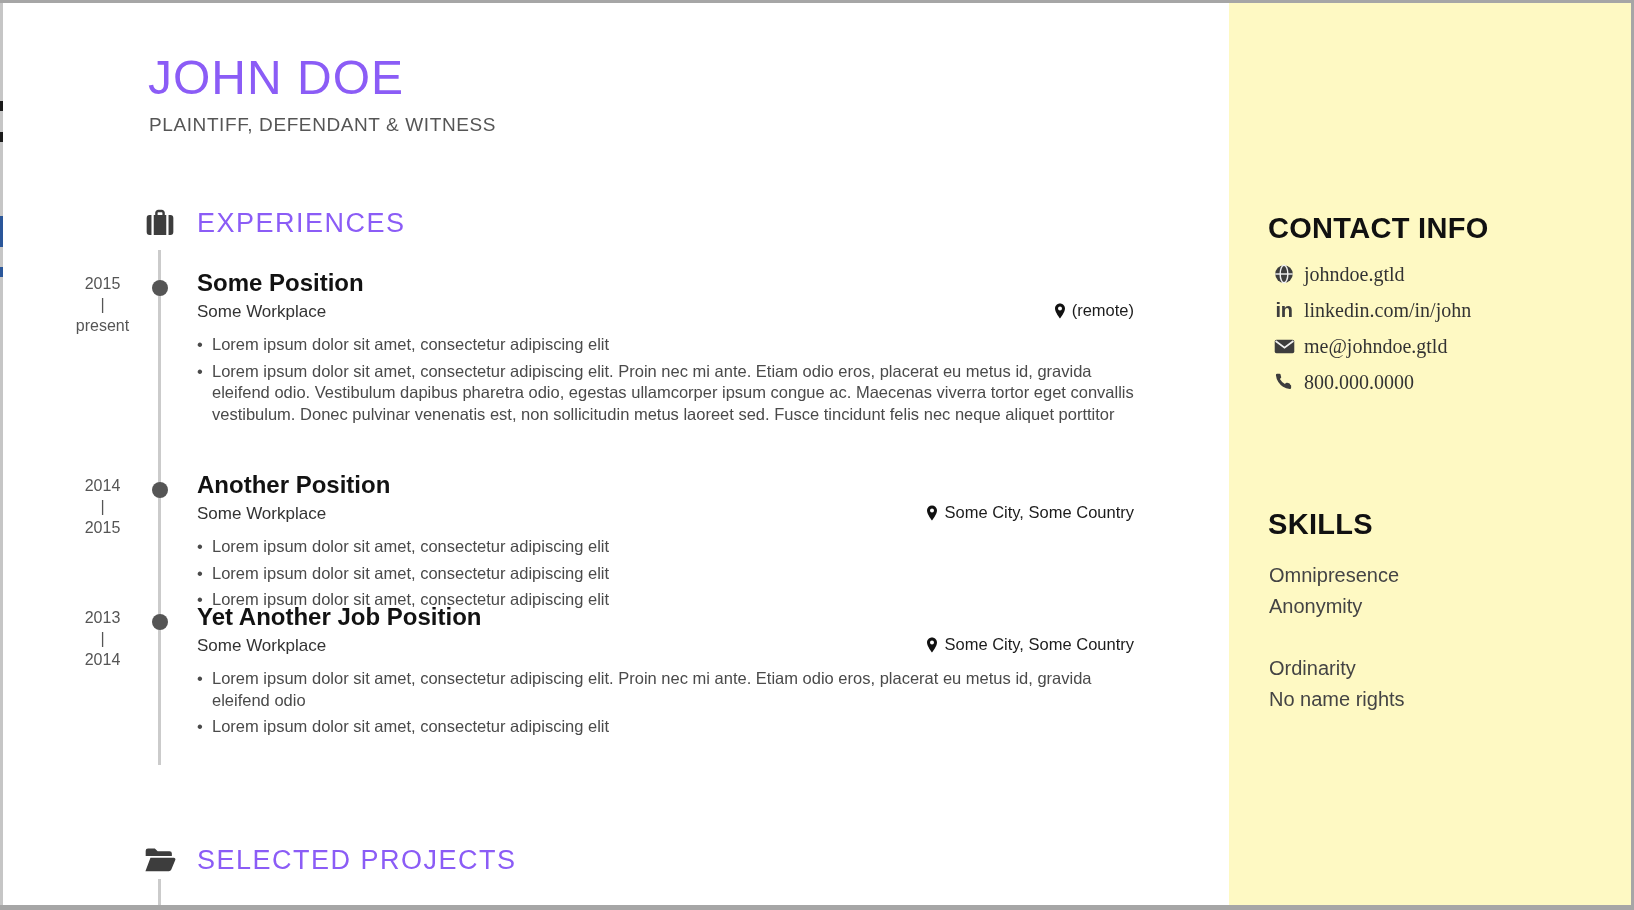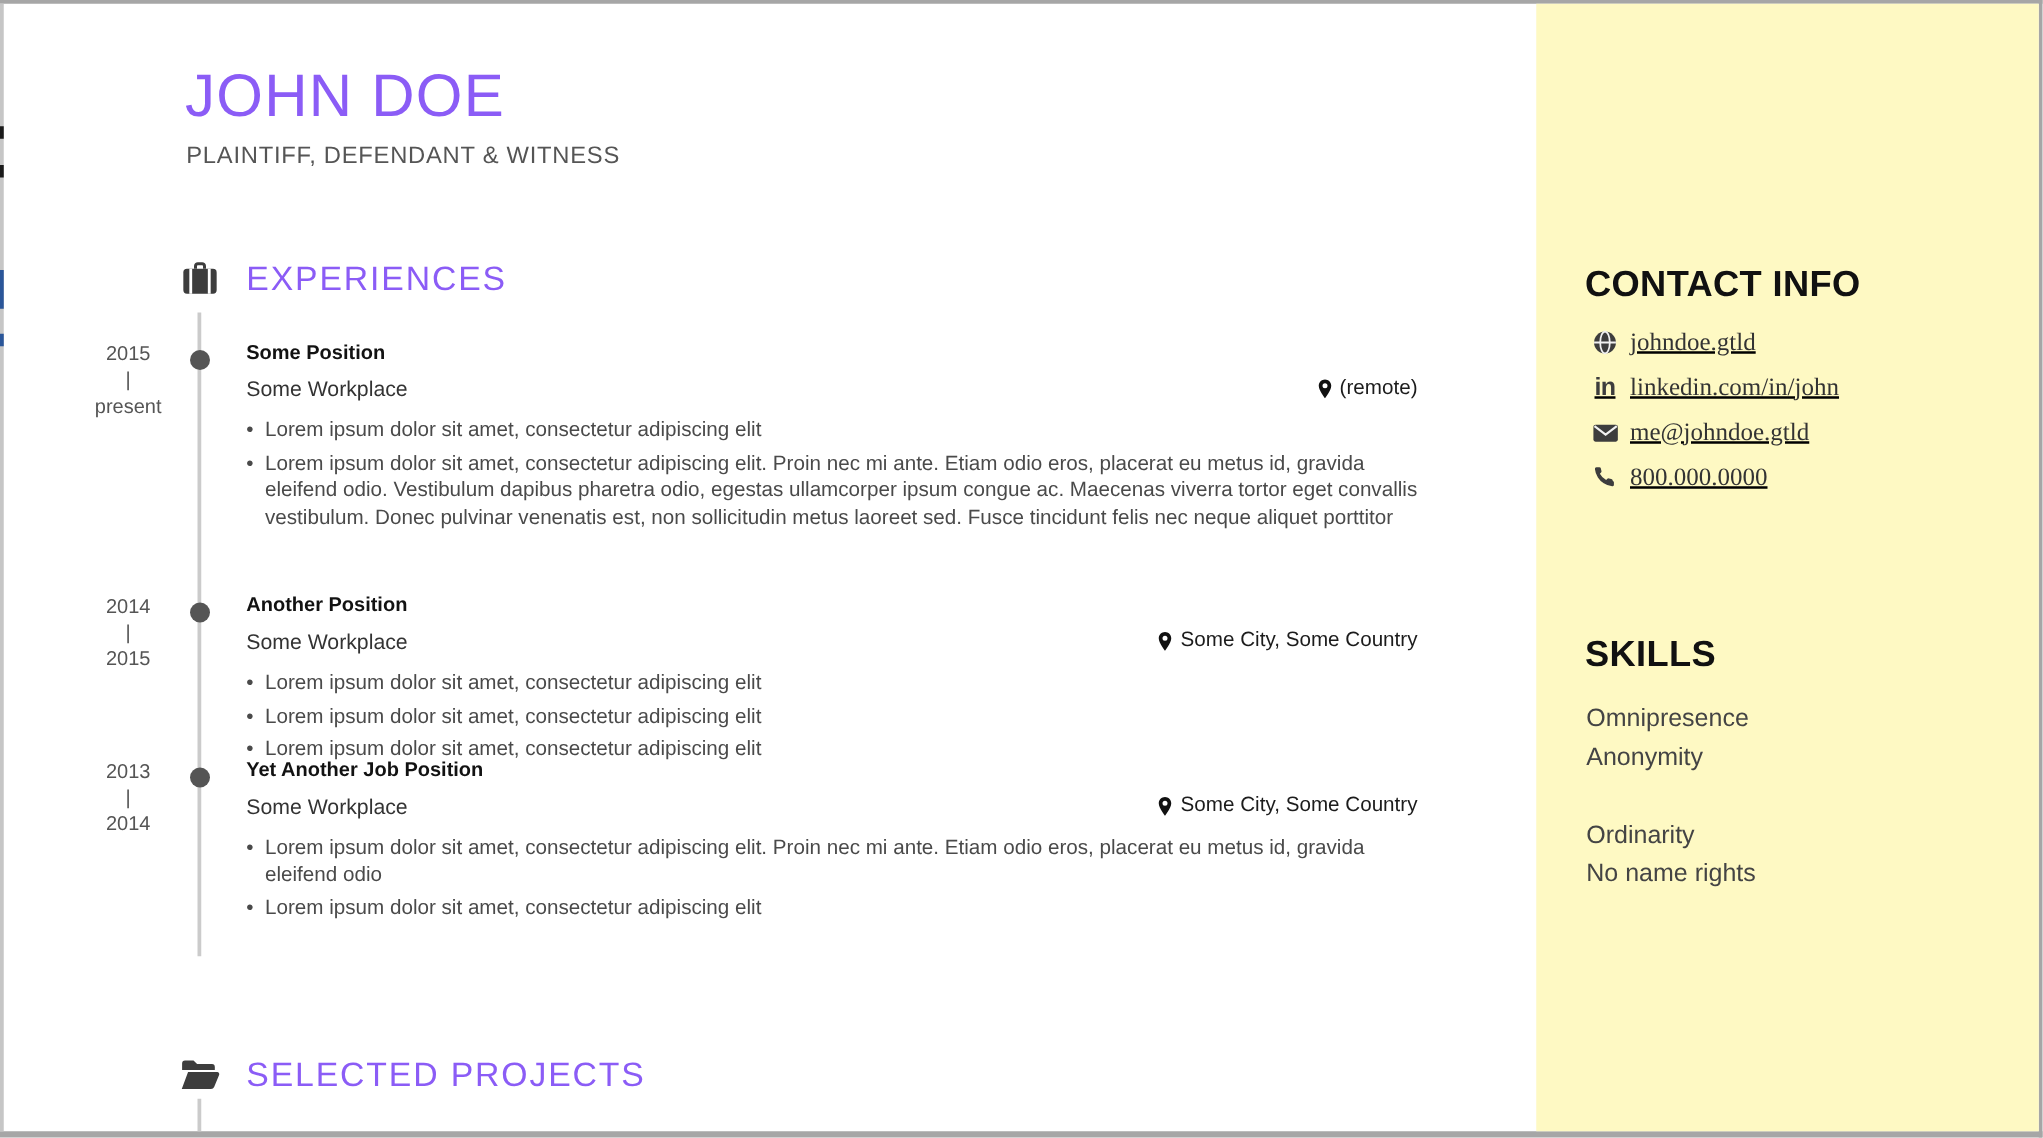--- a/index.html
+++ b/index.html
@@ -53,21 +53,21 @@
   .entry-3 { top:604px; }
   .entry .dates {
     position:absolute; left:0; top:3px; width:115px;
     text-align:center; font-size:16px; color:#555; line-height:21px;
   }
   .entry .dot {
     position:absolute; left:107px; top:10px; width:16px; height:16px;
     border-radius:50%; background:#555;
   }
   .entry .entry-body { margin-left:152px; }
-  .entry .job-title { font-size:16px; font-weight:700; color:#121212; line-height:25px; }
+  .entry .job-title { font-size:24px; font-weight:700; color:#121212; line-height:25px; }
   .entry .workplace { font-size:17px; color:#333; margin-top:6px; line-height:22px; }
   .entry .location {
     position:absolute; top:31px; right:0;
     display:flex; align-items:center; gap:6px;
     font-size:16.5px; color:#1c1c1c;text-align:right;
   }
   .entry .bullets { margin-top:11px; width:937px; }
   .entry .bullet {
     position:relative; padding-left:15px; margin-bottom:5px;
     font-size:16.5px; color:#4a4a4a; line-height:21.5px;
@@ -76,21 +76,21 @@
 
   
   .sidebar {
     position:absolute; left:1229px; top:3px; width:402px; height:902px;
     background:#fef9c3;
   }
   .sidebar h2 {
     font-size:29px; font-weight:600; color:#111; letter-spacing:0.3px;
   }
   .contact-heading { position:absolute; left:39px; top:209px; }
-  .contact-list { position:absolute; left:43px; top:253px;text-decoration:underline; }
+  .contact-list { position:absolute; left:43px; top:253px; }
   .contact-item { display:flex; align-items:center; height:36px; }
   .contact-item .c-icon { width:24px; display:flex; justify-content:center; }
   .contact-item .c-value {
     margin-left:8px; font-family:"Liberation Serif", serif;
     font-size:20px; color:#333;
   }
   .linkedin-glyph { font-weight:700; font-size:20px; color:#3d3d3d; letter-spacing:-0.5px; }
 
   .skills-heading { position:absolute; left:39px; top:505px; }
   .skills-group-1 { position:absolute; left:40px; top:557px; }

